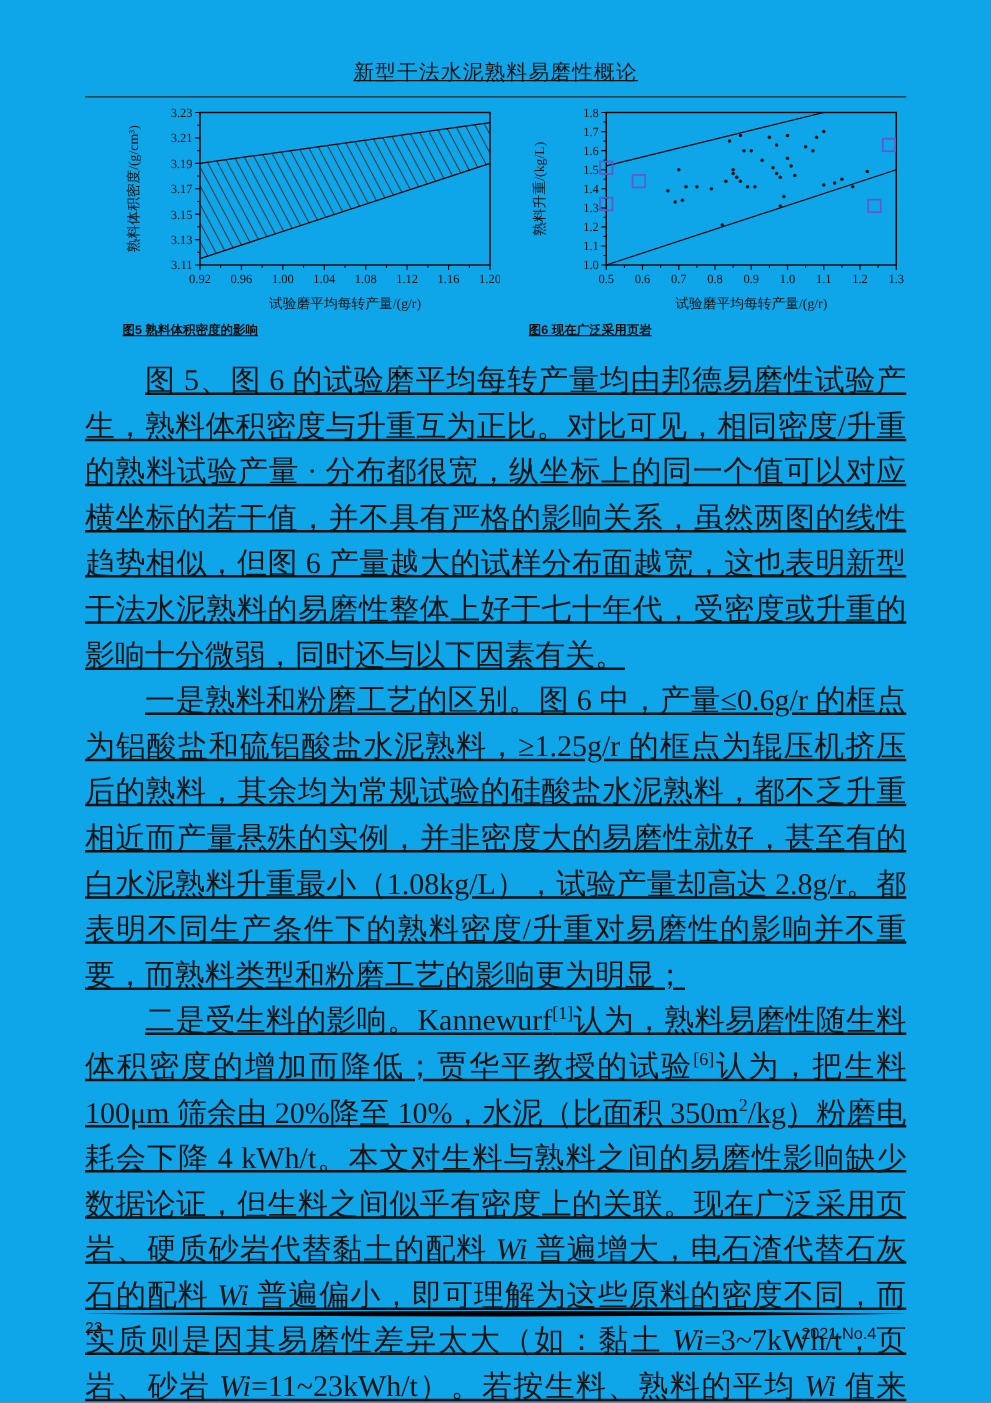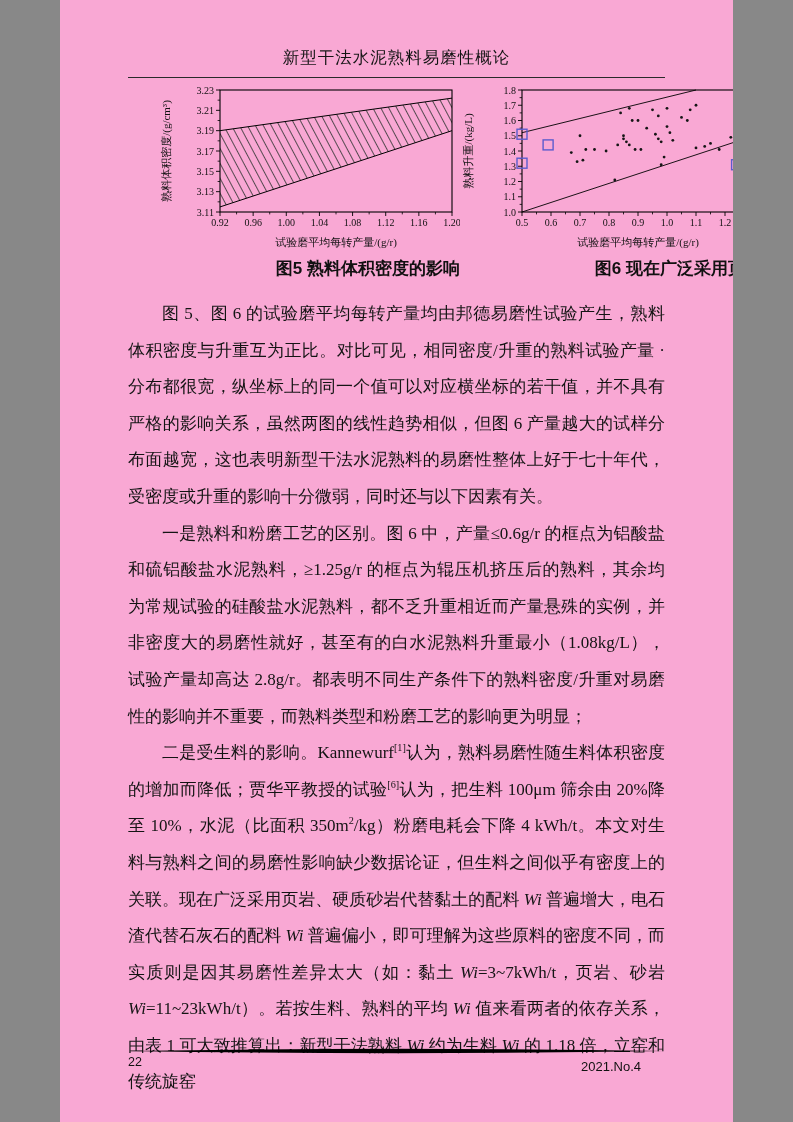--- a/index.html
+++ b/index.html
@@ -1,40 +1,40 @@
 <!DOCTYPE html>
 <html><head>
 <meta charset="utf-8">
 <style>
   html,body{margin:0;padding:0;background:#888;}
   .page{
-    position:relative; width:673px; height:1122px; margin:0 auto;
-    background:#f9a8d4; overflow:hidden;
-    font-family:"Liberation Serif","DejaVu Serif",serif; color:#111;
+    position:relative; width:793px; height:1122px; margin:0 auto;
+    background:#0ea5e9; overflow:hidden;
+    font-family:"Liberation Serif","DejaVu Serif",serif; color:#111;text-decoration:underline;
   }
   .content{ margin:0 68px; }
   .doc-title{
     padding-top:46px; text-align:center; font-size:16.5px; letter-spacing:1px;
     line-height:24px; color:#141414;
   }
   .header-rule{ border-bottom:1.6px solid #2a2a2a; margin-top:7px; }
   .figures-row{
     display:flex; justify-content:space-between; align-items:flex-start;
     margin-top:6px; padding-left:30px; margin-bottom:16px;
   }
   .figure-block{ width:302px; }
   .figure-block svg{ display:block; }
   .chart text{ font-family:"Liberation Serif","DejaVu Serif",serif; fill:#111; }
   .fig-caption{
-    text-align:right; font-family:"Liberation Sans","DejaVu Sans",sans-serif;
-    font-weight:700; font-size:17px; margin-top:7px; color:#111;
+    text-align:left; font-family:"Liberation Sans","DejaVu Sans",sans-serif;
+    font-weight:700; font-size:10px; margin-top:7px; color:#111;
   }
   .body-text{ }
   .para{
-    margin:0; font-size:17px; line-height:36.6px; text-align:justify;
+    margin:0; font-size:24px; line-height:36.6px; text-align:justify;
     text-indent:2em; color:#141414;
   }
   .para sup{ font-size:0.6em; line-height:0; vertical-align:super; }
   .para i{ font-style:italic;margin-top:24px; }
   .footer{ position:absolute; left:68px; right:68px; top:1048px; }
   .footer-rule{ display:block; width:100%; height:6px; }
   .footer-row{ position:relative; margin-top:1px; height:18px; }
   .page-number{
     position:absolute; left:0; right:0; 
     font-size:12.5px; font-family:"Liberation Sans","DejaVu Sans",sans-serif;

